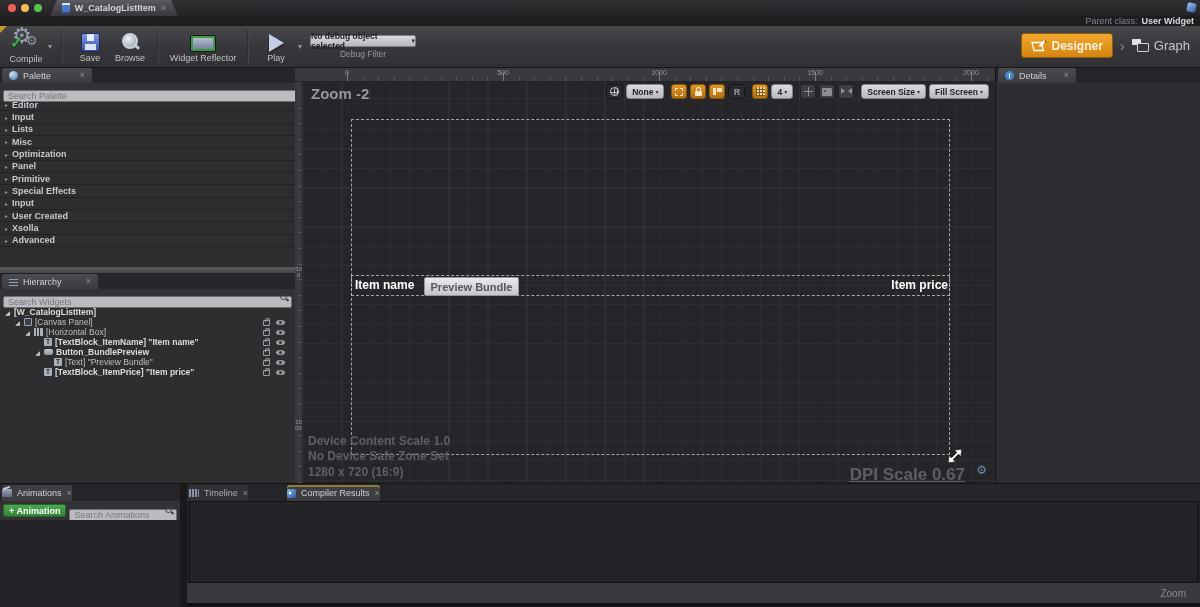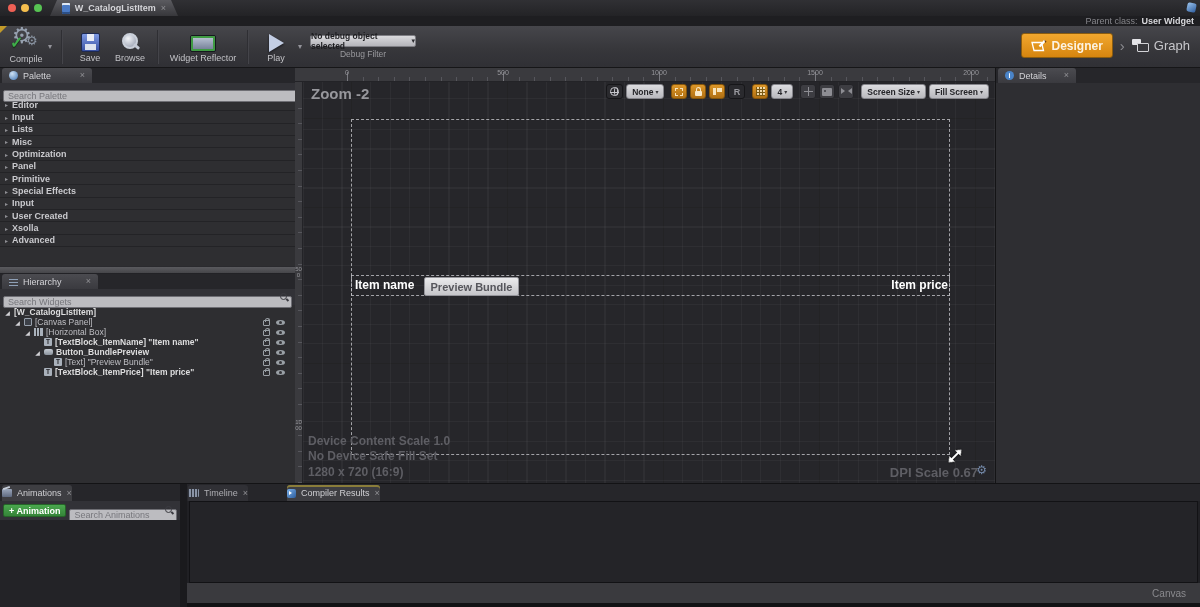--- a/index.html
+++ b/index.html
@@ -201,21 +201,21 @@
   .row-box { position:absolute; left:48px; top:193px; width:599px; height:21px;
              border:1px dashed rgba(195,195,200,0.8); }
   .w-itemname { position:absolute; left:52px; top:196px; font-size:12px; font-weight:bold; color:#ffffff; }
   .w-preview  { position:absolute; left:121px; top:195px; width:95px; height:19px; border-radius:2px;
                 background:linear-gradient(#eaeaec,#c5c5c9); border:1px solid #94949a;
                 font-size:11px; font-weight:bold; color:#56565c; display:flex; align-items:center;
                 justify-content:center; }
   .w-itemprice{ position:absolute; right:47px; top:196px; font-size:12px; font-weight:bold; color:#ffffff; }
 
   .ovl { position:absolute; left:5px; font-size:12px; font-weight:bold; color:#5e5e64; white-space:nowrap; }
-  .dpi { position:absolute; right:17px; top:383px; font-size:13px; font-weight:bold; color:#5e5e64; }
+  .dpi { position:absolute; right:30px; top:383px; font-size:17px; font-weight:bold; color:#5e5e64;text-decoration:underline; }
   .dpi-gear { position:absolute; right:8px; top:381px; font-size:12px; color:#7388a8; }
 
   .rescur { position:absolute; left:644px; top:366px; width:16px; height:16px; transform:rotate(45deg);
             filter:drop-shadow(0 0 1px #000); }
   .rescur .line { position:absolute; left:7px; top:3px; width:2px; height:10px; background:#fff; }
   .rescur .a1 { position:absolute; top:-1px; left:4px; border-left:4px solid transparent;
                 border-right:4px solid transparent; border-bottom:5px solid #fff; }
   .rescur .a2 { position:absolute; bottom:-1px; left:4px; border-left:4px solid transparent;
                 border-right:4px solid transparent; border-top:5px solid #fff; }
 
@@ -565,21 +565,21 @@
       </div>
 
       <div class="design-box"></div>
       <div class="row-box"></div>
 
       <span class="w-itemname">Item name</span>
       <div class="w-preview">Preview Bundle</div>
       <span class="w-itemprice">Item price</span>
 
       <span class="ovl" style="top:352px">Device Content Scale 1.0</span>
-      <span class="ovl" style="top:367px">No Device Safe Fill Set</span>
+      <span class="ovl" style="top:367px">No Device Safe Zone Set</span>
       <span class="ovl" style="top:383px">1280 x 720 (16:9)</span>
       <span class="dpi">DPI Scale 0.67</span>
       <span class="dpi-gear">⚙</span>
 
       <div class="rescur">
         <span class="a1"></span>
           <span class="line"></span>
           <span class="a2"></span>
       </div>
     </div>
@@ -624,19 +624,19 @@
           <span class="tab-x">×</span>
         </div>
         <div class="dtab sel topline" style="left:100px">
           <span class="ic-compiler"></span>
           <span class="lbl">Compiler Results</span>
           <span class="tab-x">×</span>
         </div>
       </div>
       <div class="log"></div>
       <div class="log-footer">
-        <span class="clear-btn">Canvas</span>
+        <span class="clear-btn">Zoom</span>
       </div>
       <div class="dock-bottom"></div>
     </div>
   </div>
 
 </div>
 
 </body></html>

